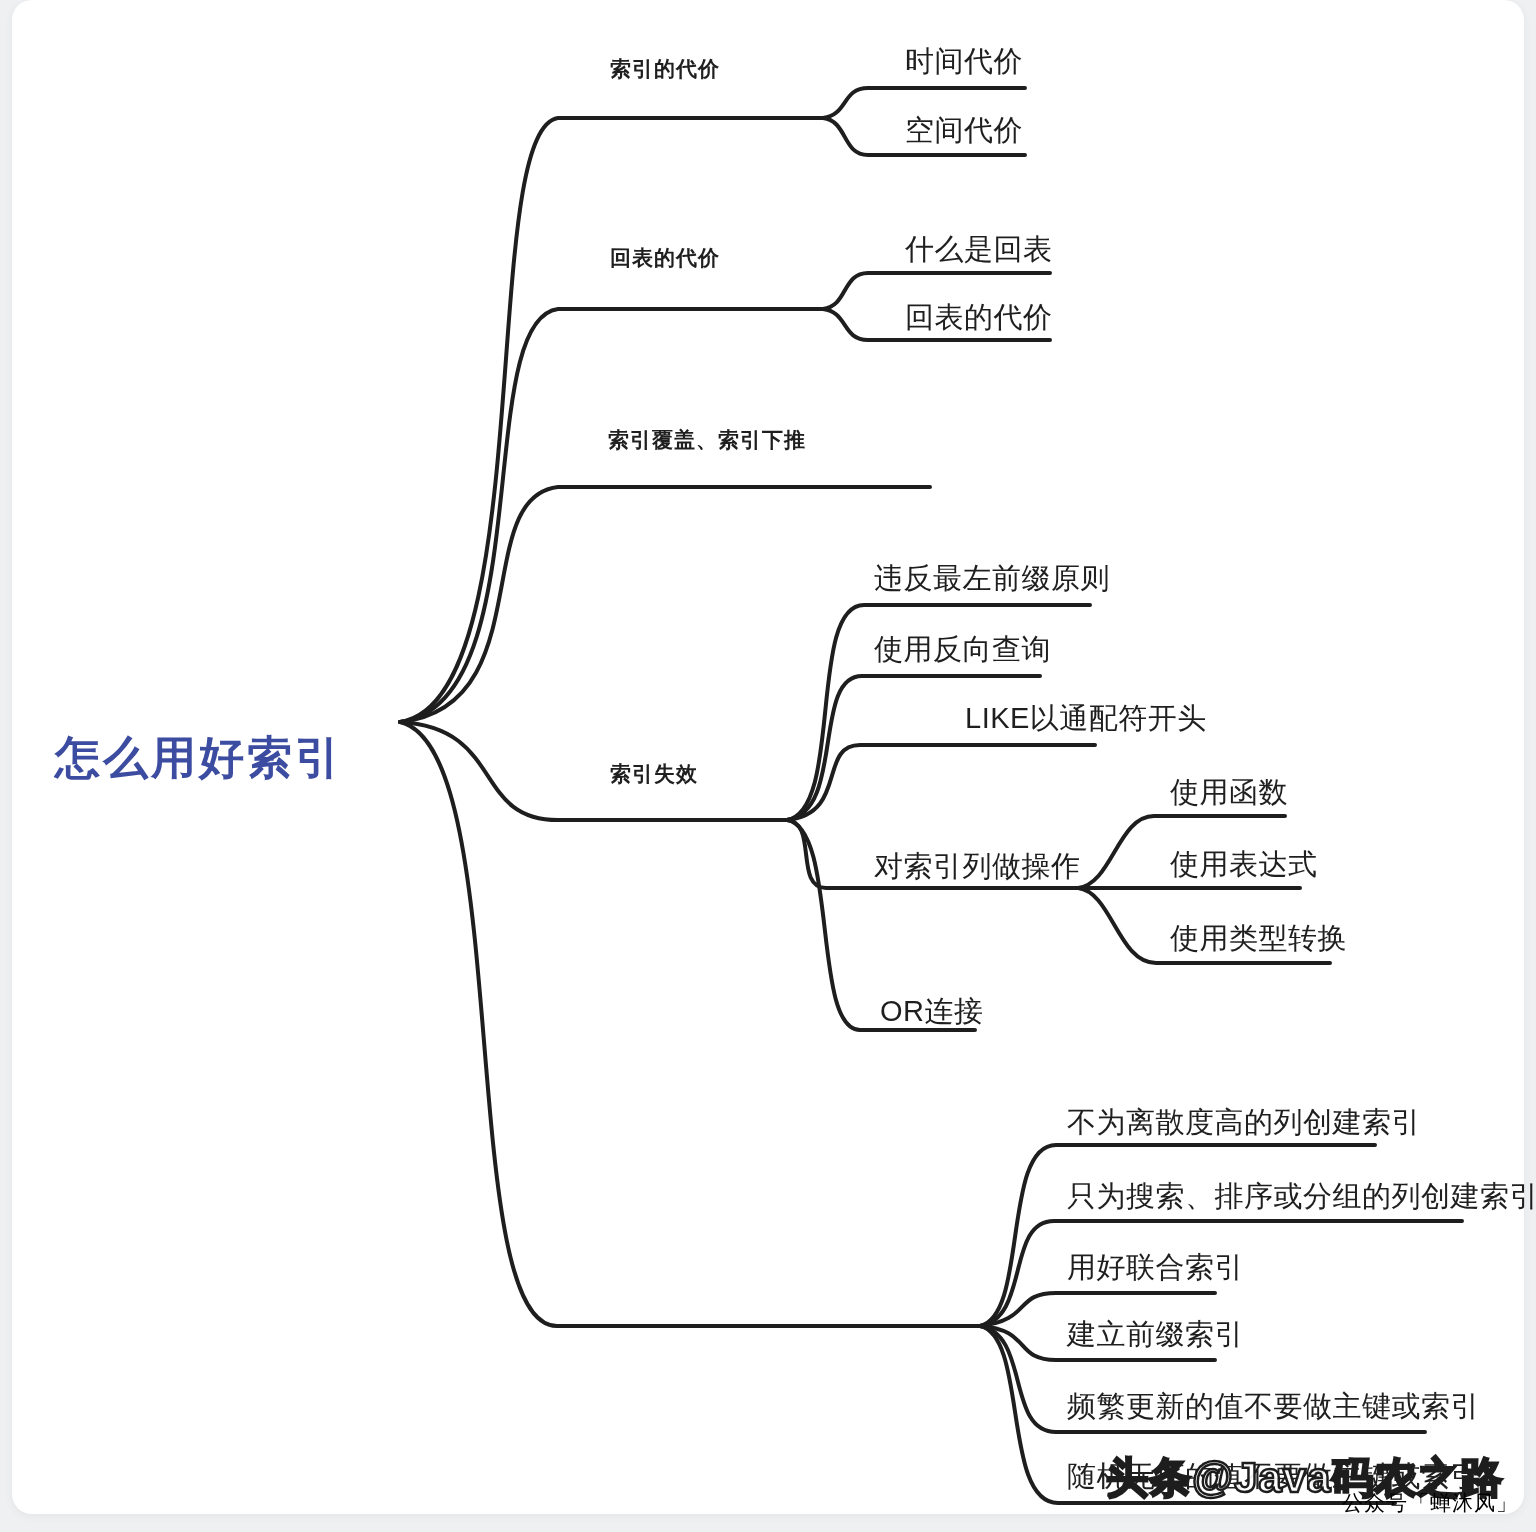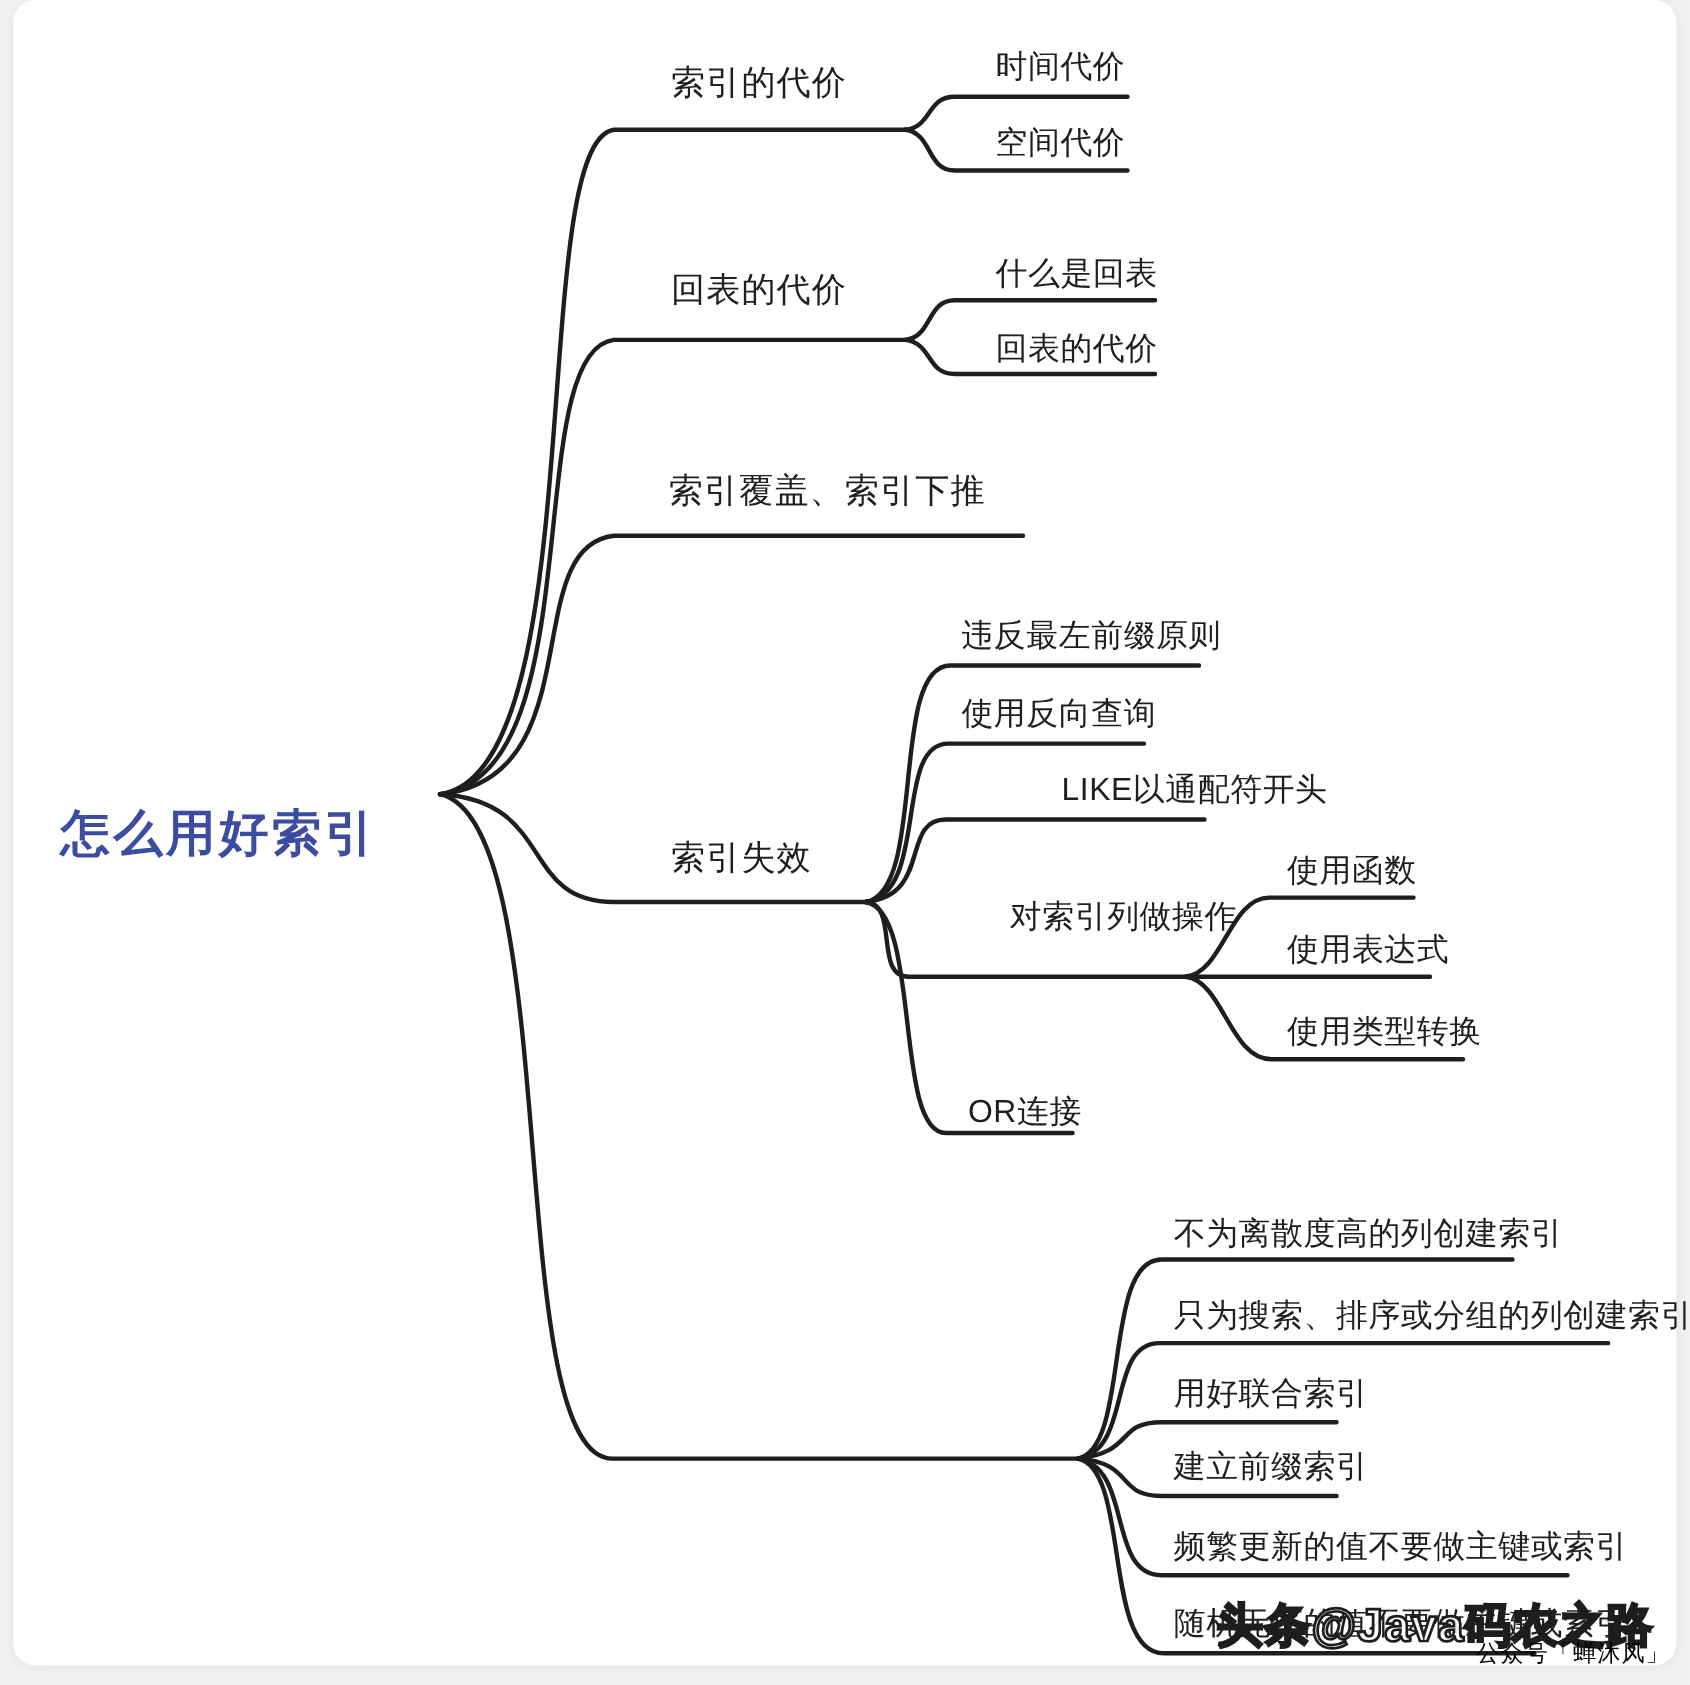--- a/index.html
+++ b/index.html
@@ -13,21 +13,21 @@
   .card{
     position:absolute;left:12px;top:0;width:1512px;height:1514px;
     background:#ffffff;border-radius:20px;
     box-shadow:0 2px 10px rgba(0,0,0,0.05);
   }
   .canvas{position:absolute;left:0;top:0;width:1536px;height:1532px;}
   svg.edges{position:absolute;left:0;top:0;}
   svg.edges path{fill:none;stroke:#1e1e1e;stroke-width:4;stroke-linecap:round;}
   .label{position:absolute;white-space:nowrap;color:#1f1f1f;line-height:1.15;}
   .root-label{font-size:45px;font-weight:bold;letter-spacing:3px;}
-  .branch-label{font-size:31px;font-weight:normal;letter-spacing:1px;}
+  .branch-label{font-size:21px;font-weight:bold;letter-spacing:1px;}
   .child-label{font-size:29px;font-weight:400;letter-spacing:0.5px;}
   .wm-head{
     position:absolute;white-space:nowrap;
     font-size:42px;font-weight:bold;letter-spacing:1px;
     color:rgba(255,255,255,0.92);
     -webkit-text-stroke:2.5px #1d1d1d;
   }
   .wm-sub{
     position:absolute;white-space:nowrap;
     font-size:21px;color:#000000;letter-spacing:1px;
@@ -81,21 +81,21 @@
   <div class="label branch-label" style="left:610px;top:246px;">回表的代价</div>
   <div class="label child-label" style="left:905px;top:233px;">什么是回表</div>
   <div class="label child-label" style="left:905px;top:301px;">回表的代价</div>
 
   <div class="label branch-label" style="left:608px;top:428px;">索引覆盖、索引下推</div>
 
   <div class="label branch-label" style="left:610px;top:762px;">索引失效</div>
   <div class="label child-label" style="left:874px;top:562px;">违反最左前缀原则</div>
   <div class="label child-label" style="left:874px;top:633px;">使用反向查询</div>
   <div class="label child-label" style="left:919px;top:702px;margin-left:46px;">LIKE以通配符开头</div>
-  <div class="label child-label" style="left:874px;top:818px;margin-left:44px;">对索引列做操作</div>
+  <div class="label child-label" style="left:874px;top:850px;">对索引列做操作</div>
   <div class="label child-label" style="left:880px;top:995px;">OR连接</div>
   <div class="label child-label" style="left:1170px;top:776px;">使用函数</div>
   <div class="label child-label" style="left:1170px;top:848px;">使用表达式</div>
   <div class="label child-label" style="left:1170px;top:922px;">使用类型转换</div>
 
   <div class="label child-label" style="left:1067px;top:1106px;">不为离散度高的列创建索引</div>
   <div class="label child-label" style="left:1067px;top:1180px;">只为搜索、排序或分组的列创建索引</div>
   <div class="label child-label" style="left:1067px;top:1251px;">用好联合索引</div>
   <div class="label child-label" style="left:1067px;top:1318px;">建立前缀索引</div>
   <div class="label child-label" style="left:1067px;top:1390px;">频繁更新的值不要做主键或索引</div>

